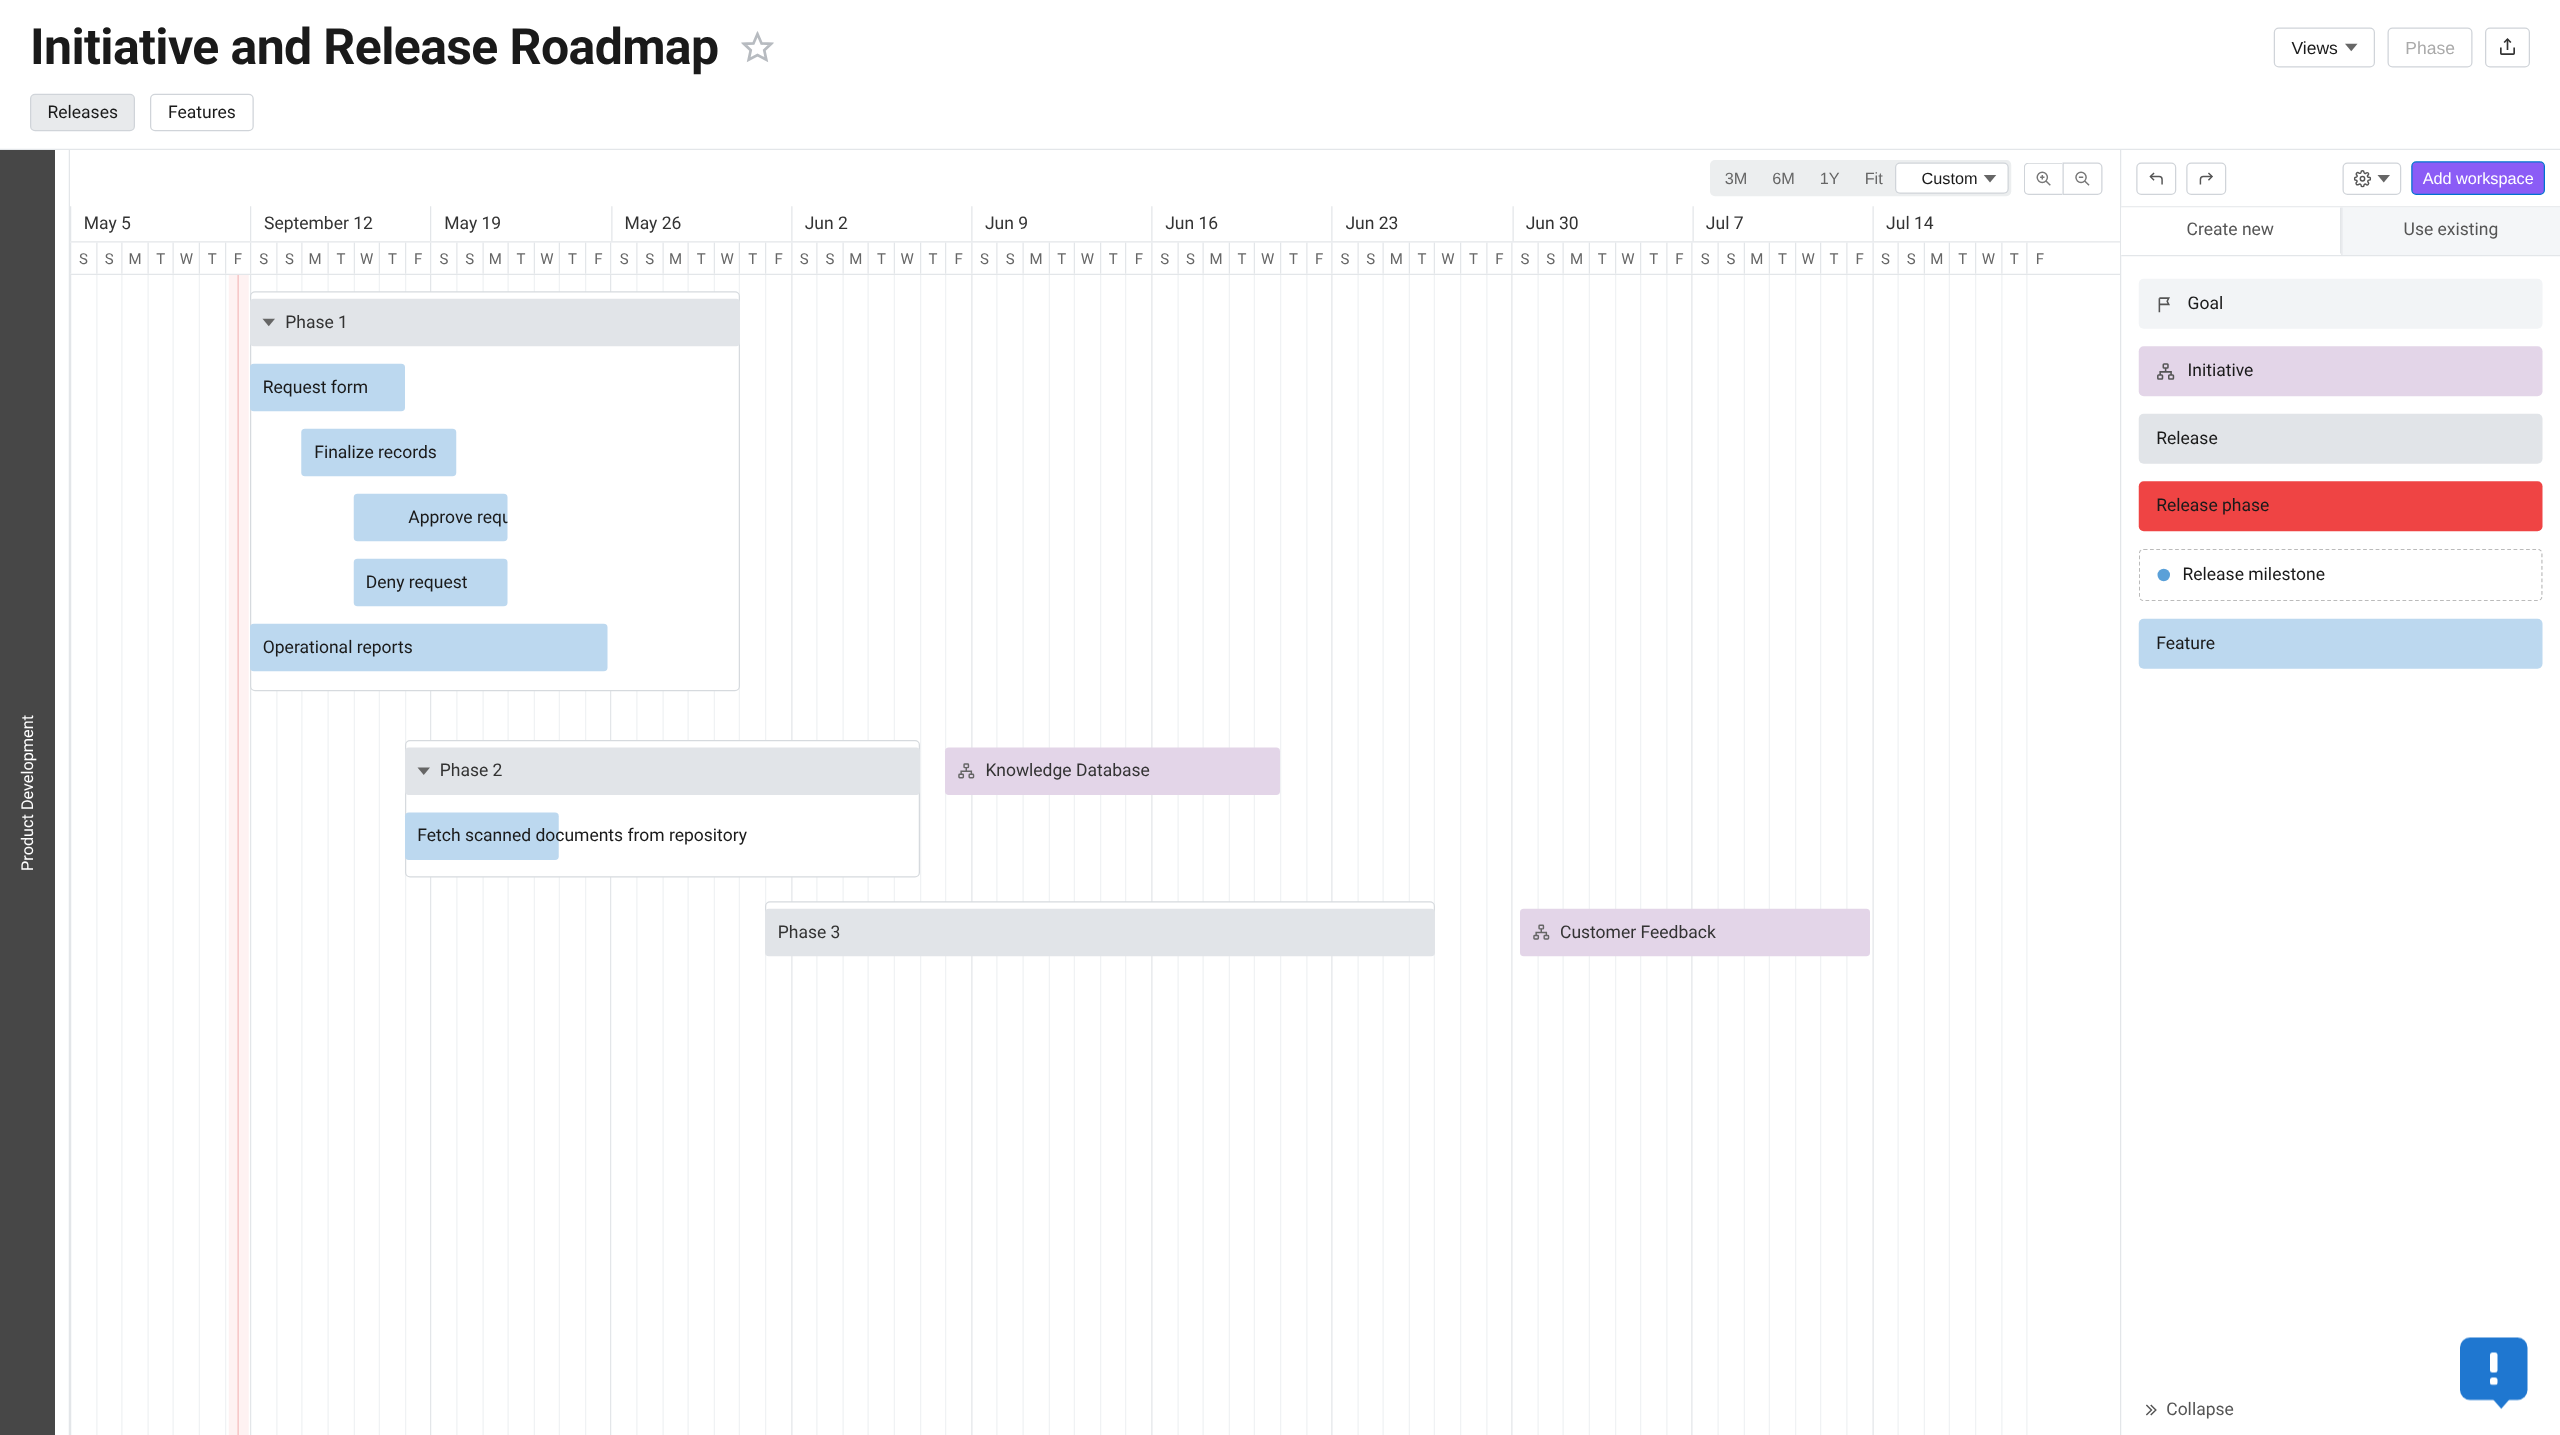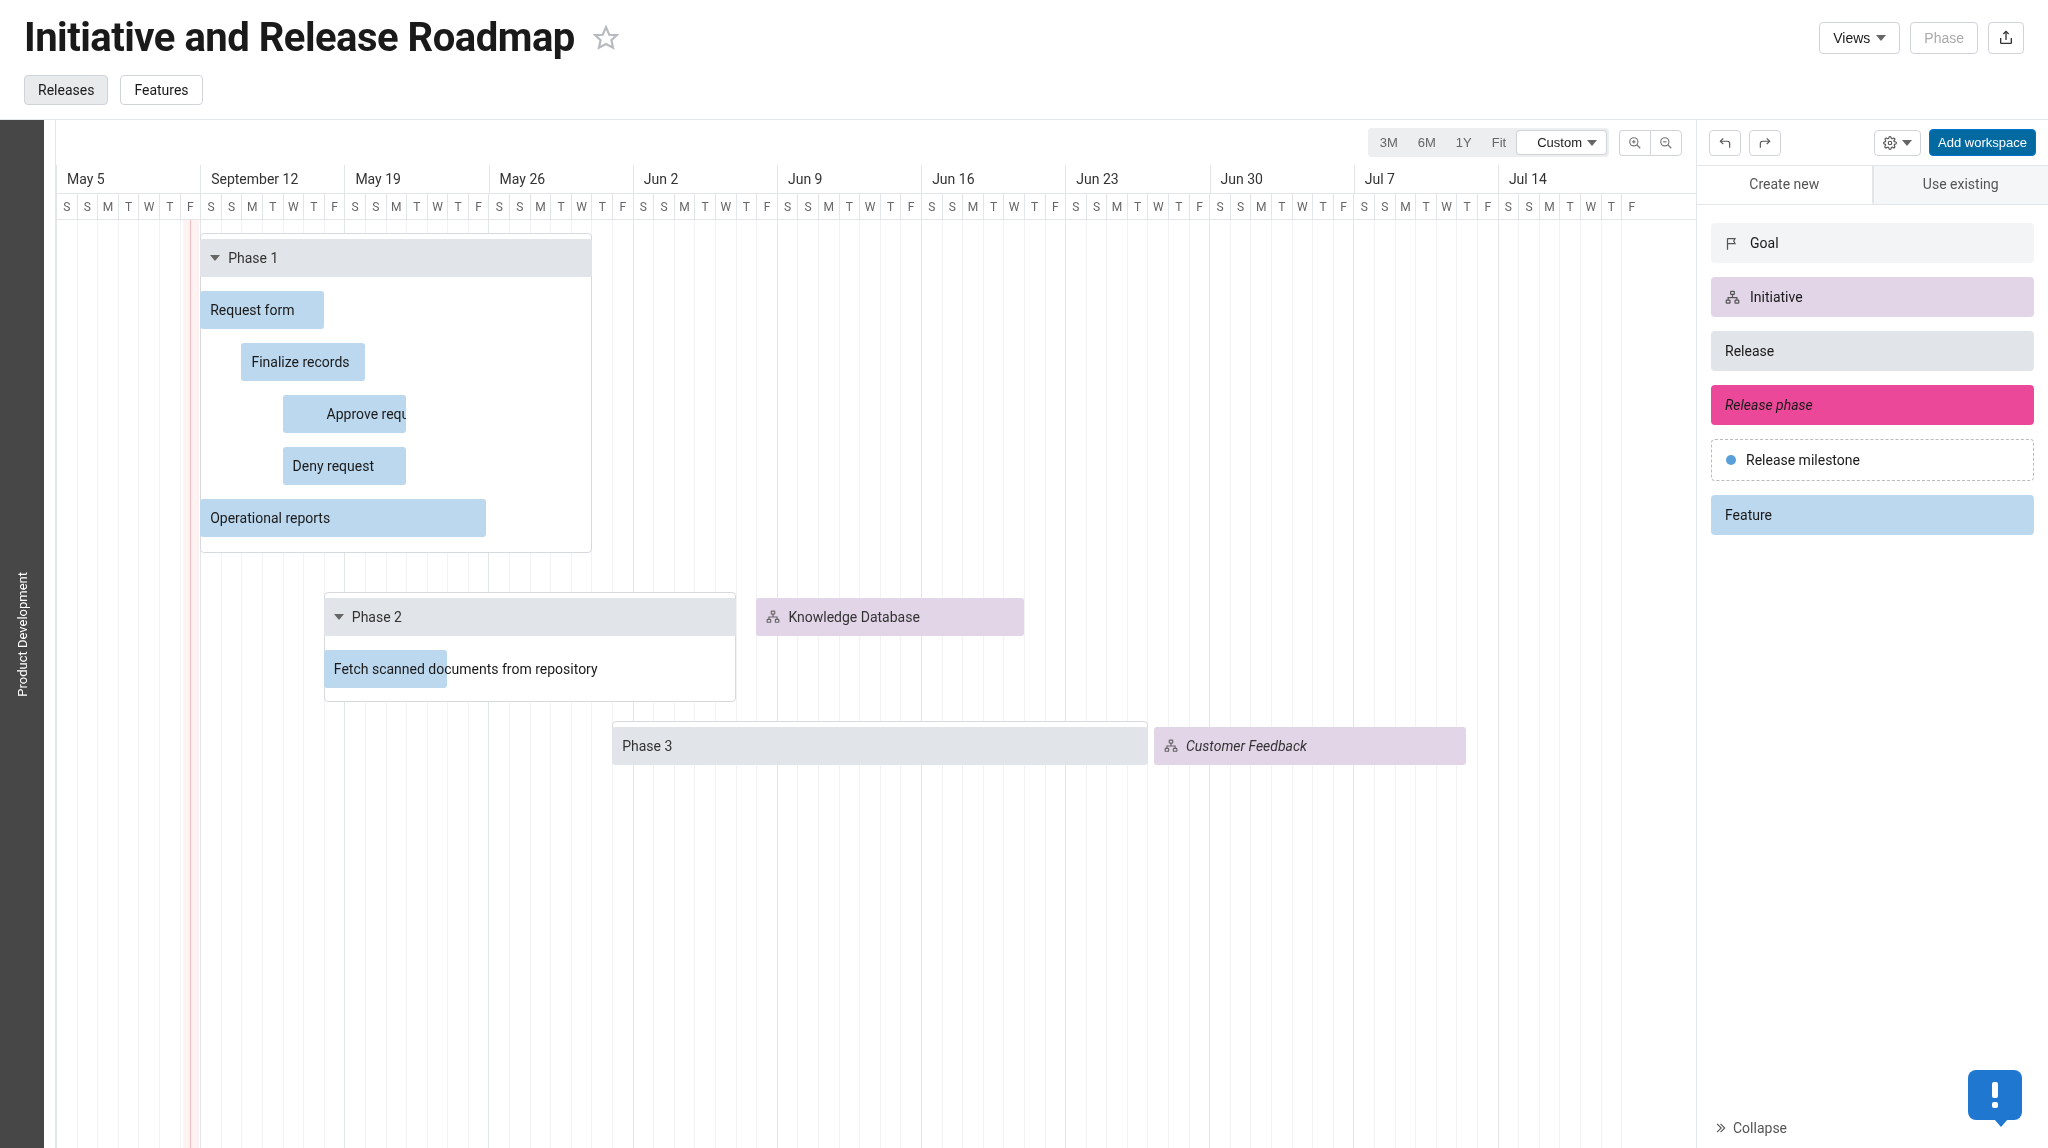--- a/index.html
+++ b/index.html
@@ -66,34 +66,34 @@
 .bar.phase { background: #e1e4e8; color: #333; gap: 8px; }
 .bar.feature { background: #bcd8ef; color: #1a1a1a; }
 .bar.initiative { background: #e3d5e8; color: #333; gap: 8px; }
 .caret { width: 0; height: 0; border-left: 5px solid transparent; border-right: 5px solid transparent; border-top: 6px solid #666; }
 
 
 .side-panel { width: 352px; border-left: 1px solid #e3e6e9; display: flex; flex-direction: column; background: #fff; }
 .panel-toolbar { display: flex; align-items: center; gap: 8px; padding: 9px 12px; }
 .panel-toolbar .spacer { flex: 1; }
 .mini-btn { border: 1px solid #d0d4d9; background: #fff; border-radius: 4px; padding: 5px 8px; cursor: pointer; display:inline-flex; align-items:center; gap:5px; font-size:13px; color:#555; }
-.mini-btn.primary { background: #0369a1; border-color: #0073cf; color: #fff; text-align: center; }
+.mini-btn.primary { background: #8b5cf6; border-color: #0073cf; color: #fff; text-align: center; }
 .panel-tabs { display: flex; }
 .panel-tab { flex: 1; text-align: center; padding: 10px; font-size: 14px; cursor: pointer; background: #f4f6f8; color: #555; }
 .panel-tab.active { background: #fff; border-bottom: 2px solid #fff; }
 .panel-tabs { border: 1px solid #e3e6e9; border-left: none; border-right: none; }
 .panel-tab:first-child.active { border-right: 1px solid #e3e6e9; }
 .panel-tab:last-child { border-left: 1px solid #e3e6e9; }
 
 .palette { padding: 18px 14px; display: flex; flex-direction: column; gap: 14px; flex:1; }
 .pal-item { border-radius: 4px; padding: 12px 14px; font-size: 14px; display:flex; align-items:center; gap:10px; }
 .pal-goal { background: #f2f4f6; }
 .pal-initiative { background: #e3d5e8; }
 .pal-release { background: #e1e4e8; }
-.pal-phase { background: #ec4899; font-style: italic; }
+.pal-phase { background: #ef4444; }
 .pal-milestone { background: #fff; border: 1px dashed #bbb; }
 .pal-milestone .dot { width: 10px; height: 10px; border-radius: 50%; background: #5aa0d8; }
 .pal-feature { background: #bcd8ef; }
 
 .collapse { padding: 12px 16px; font-size: 14px; color: #555; cursor: pointer; display:flex; align-items:center; gap:6px; }
 
 
 .feedback { position: fixed; right: 26px; bottom: 28px; width: 54px; height: 50px; background: #1f77d0; border-radius: 8px; display:flex; align-items:center; justify-content:center; cursor:pointer; }
 .feedback::after { content:''; position:absolute; bottom:-7px; right:14px; width:0; height:0; border-left:7px solid transparent; border-right:7px solid transparent; border-top:8px solid #1f77d0; }
 svg { display:block; }
@@ -372,21 +372,21 @@
                   <rect x="16" y="16" width="6" height="5" rx="1"></rect>
                   <path d="M12 7v5M12 12H5v4M12 12h7v4"></path>
                 </svg>
               </span>
               <span>Knowledge Database</span>
             </div>
             <div class="group-container" style="left: 556.2px; width: 535.6px; top: 501px; height: 40px;"></div>
             <div class="bar phase" style="left: 556.2px; width: 535.6px; top: 507px;">
               <span>Phase 3</span>
             </div>
-            <div class="bar initiative" style="left: 1098px; width: 312px; top: 507px; font-style: italic;">
+            <div class="bar initiative" style="left: 1160px; width: 280px; top: 507px;">
               <span>
                 <svg width="14" height="14" viewBox="0 0 24 24" fill="none" stroke="#666" stroke-width="2">
                   <rect x="9" y="2" width="6" height="5" rx="1"></rect>
                   <rect x="2" y="16" width="6" height="5" rx="1"></rect>
                   <rect x="16" y="16" width="6" height="5" rx="1"></rect>
                   <path d="M12 7v5M12 12H5v4M12 12h7v4"></path>
                 </svg>
               </span>
               <span>Customer Feedback</span>
             </div>

